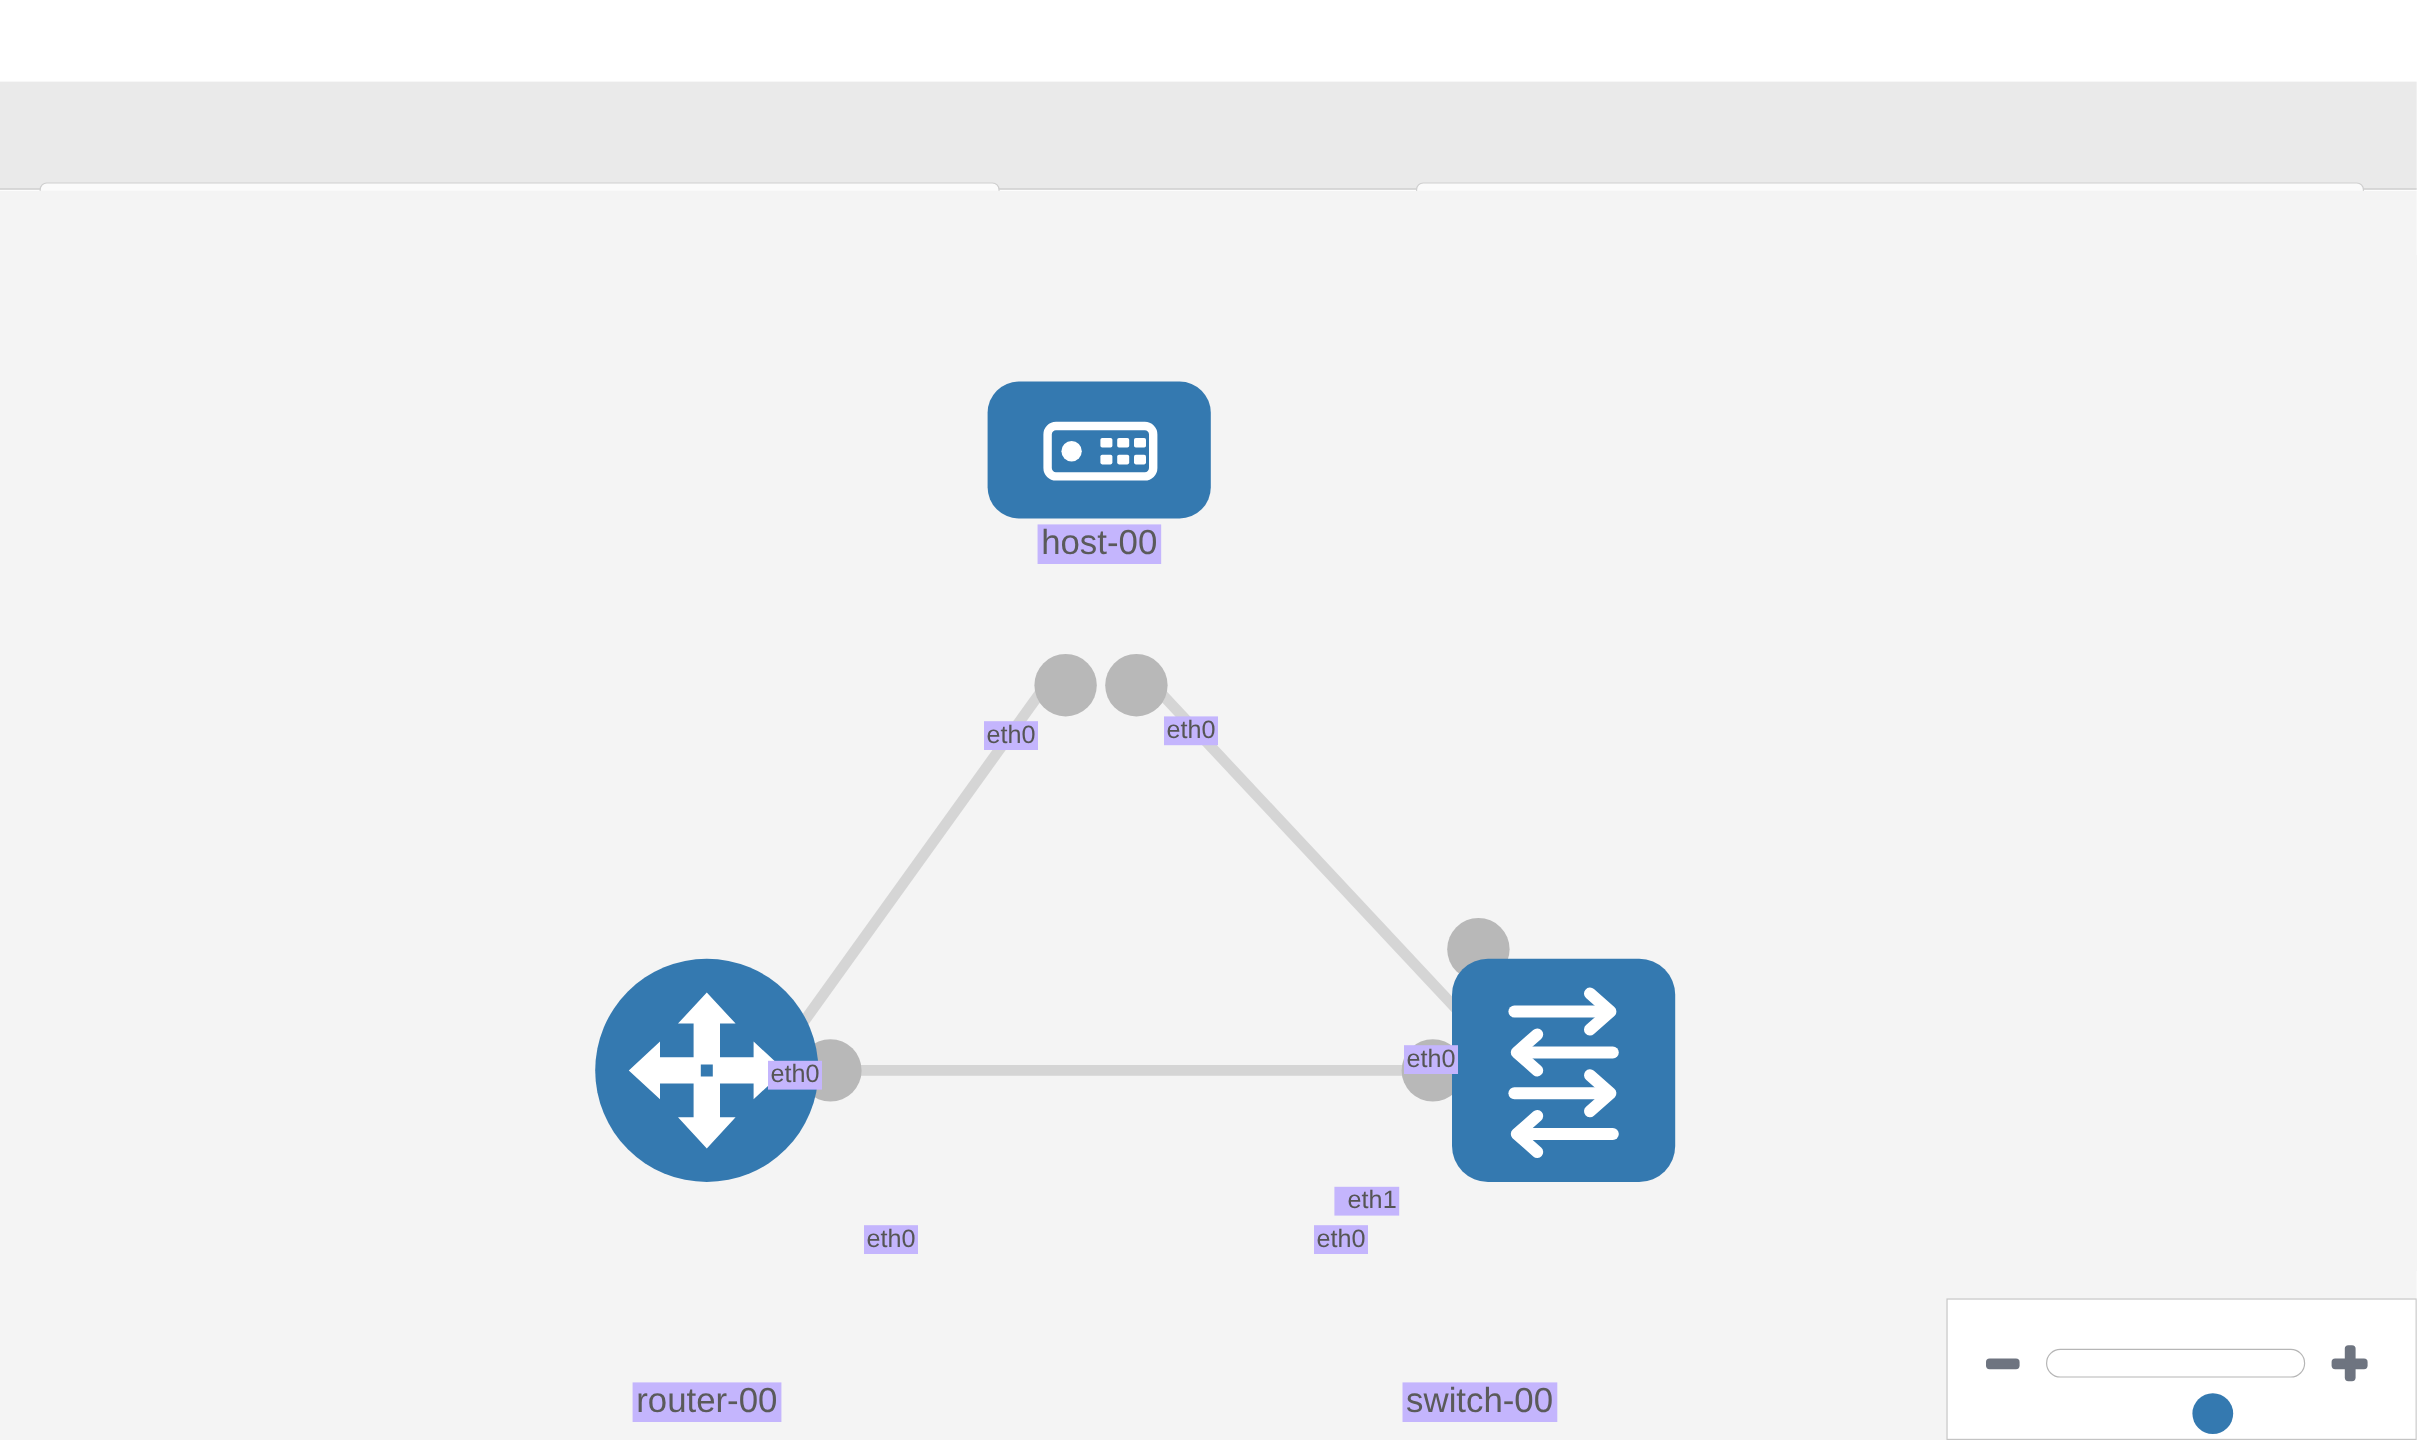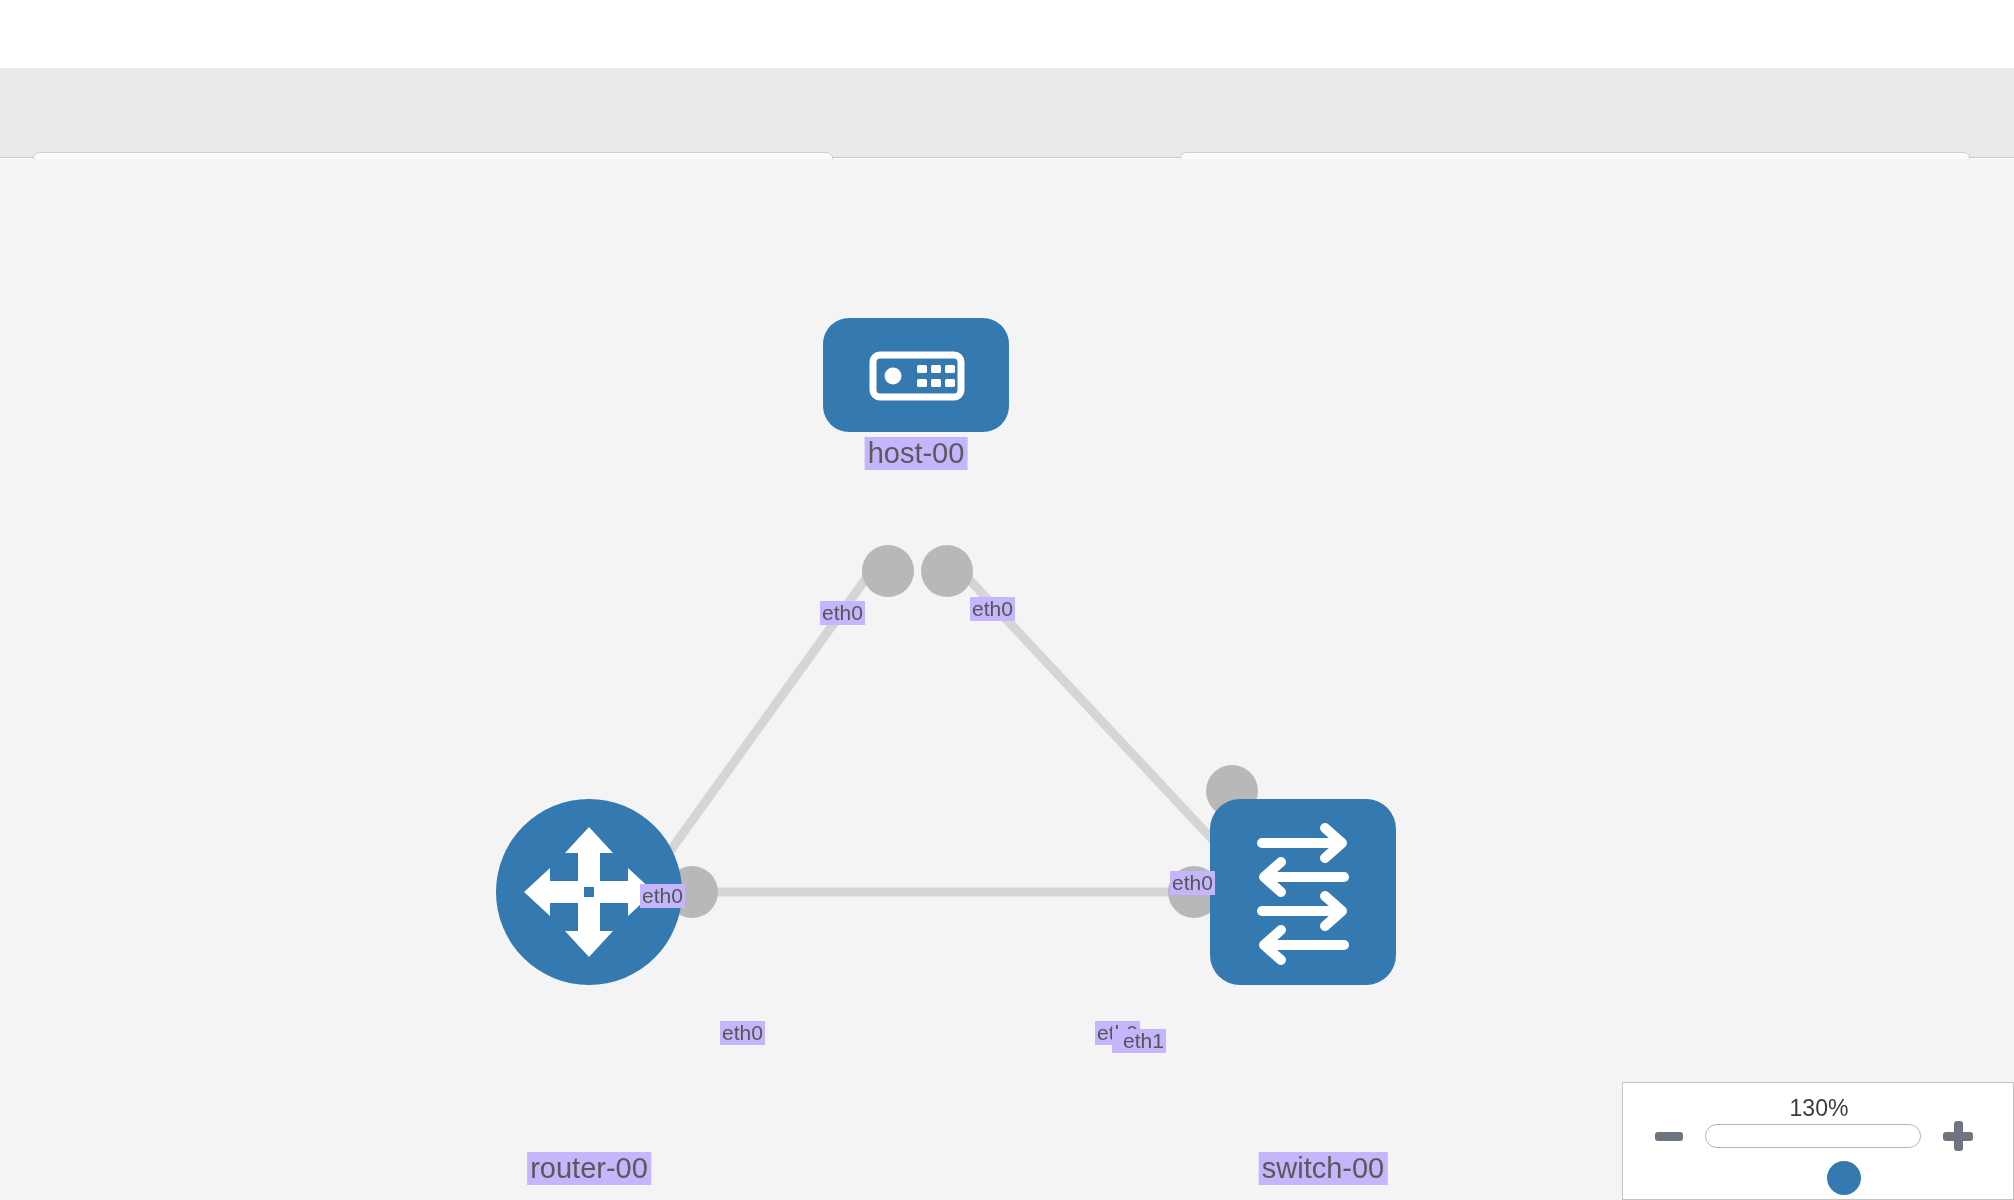--- a/index.html
+++ b/index.html
@@ -300,29 +300,28 @@
         </g>
       </g>
     </svg>
 
     <span class="edge-label" style="left:820px; top:442px;">eth0</span>
     <span class="edge-label" style="left:970px; top:438px;">eth0</span>
     <span class="edge-label" style="left:640px; top:725px;">eth0</span>
     <span class="edge-label" style="left:1170px; top:712px;">eth0</span>
     <span class="edge-label" style="left:720px; top:862px;">eth0</span>
     <span class="edge-label" style="left:1095px; top:862px;">eth0</span>
-    <span class="edge-label" style="left:1112px; top:870px;padding-left:11px;">eth1</span>
+    <span class="edge-label" style="left:1112px; top:830px;padding-left:11px;">eth1</span>
 
     <span class="node-label" style="left:916px; top:278px;">host-00</span>
     <span class="node-label" style="left:589px; top:993px;text-align:center;">router-00</span>
-    <span class="node-label" style="left:1323px; top:993px;">switch-00</span>
+    <span class="node-label" style="left:1233px; top:993px;">switch-00</span>
   </div>
 
   <div id="zoom-panel">
-    <div id="zoom-value">130%</div>
     <div id="zoom-minus"></div>
     <div id="zoom-track">
       <div id="zoom-thumb"></div>
     </div>
     <div id="zoom-plus"></div>
   </div>
 
 </div>
 
 </body></html>

